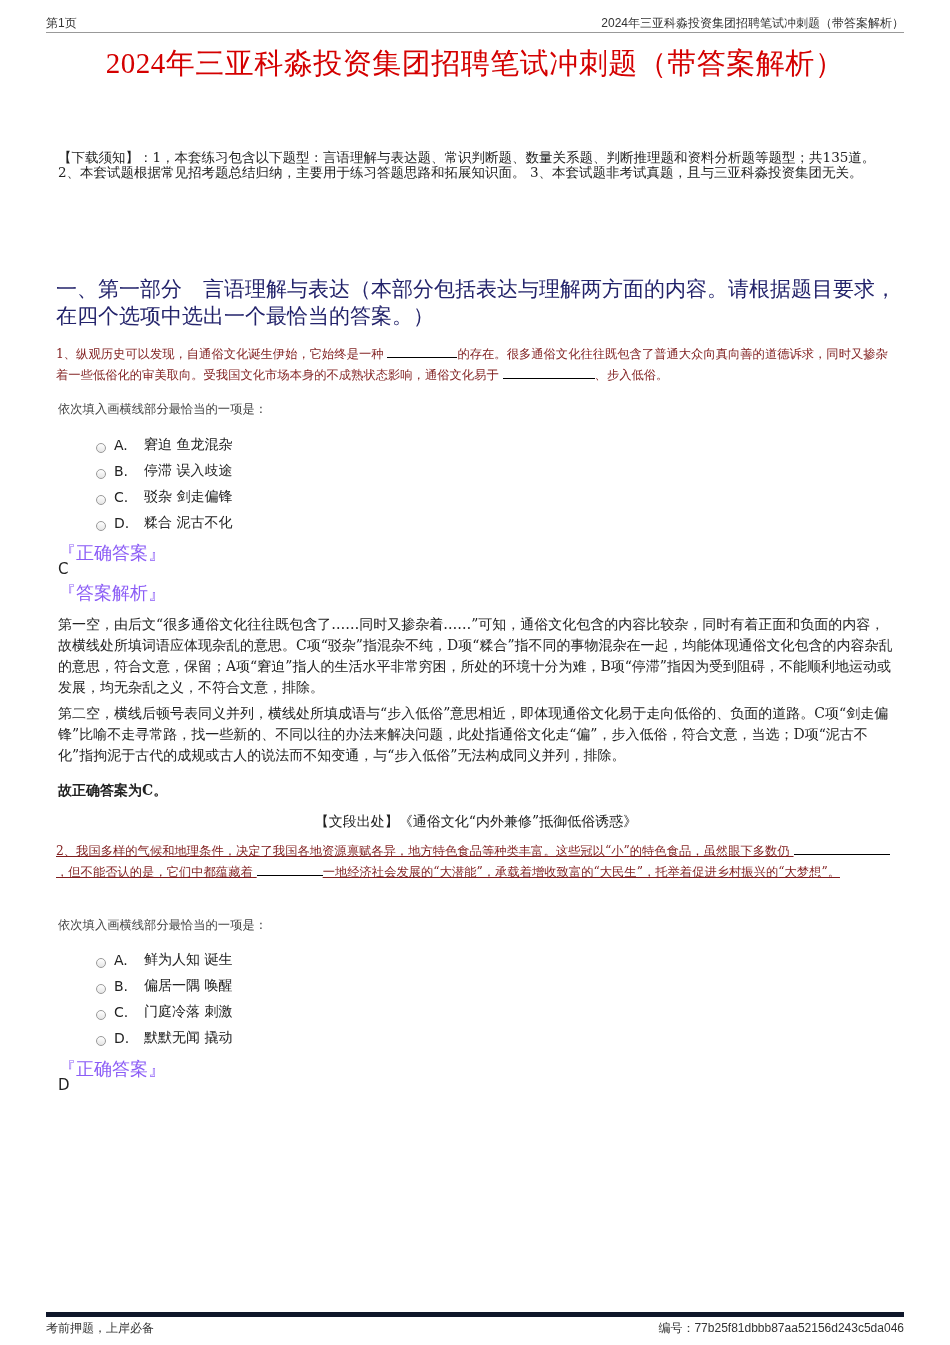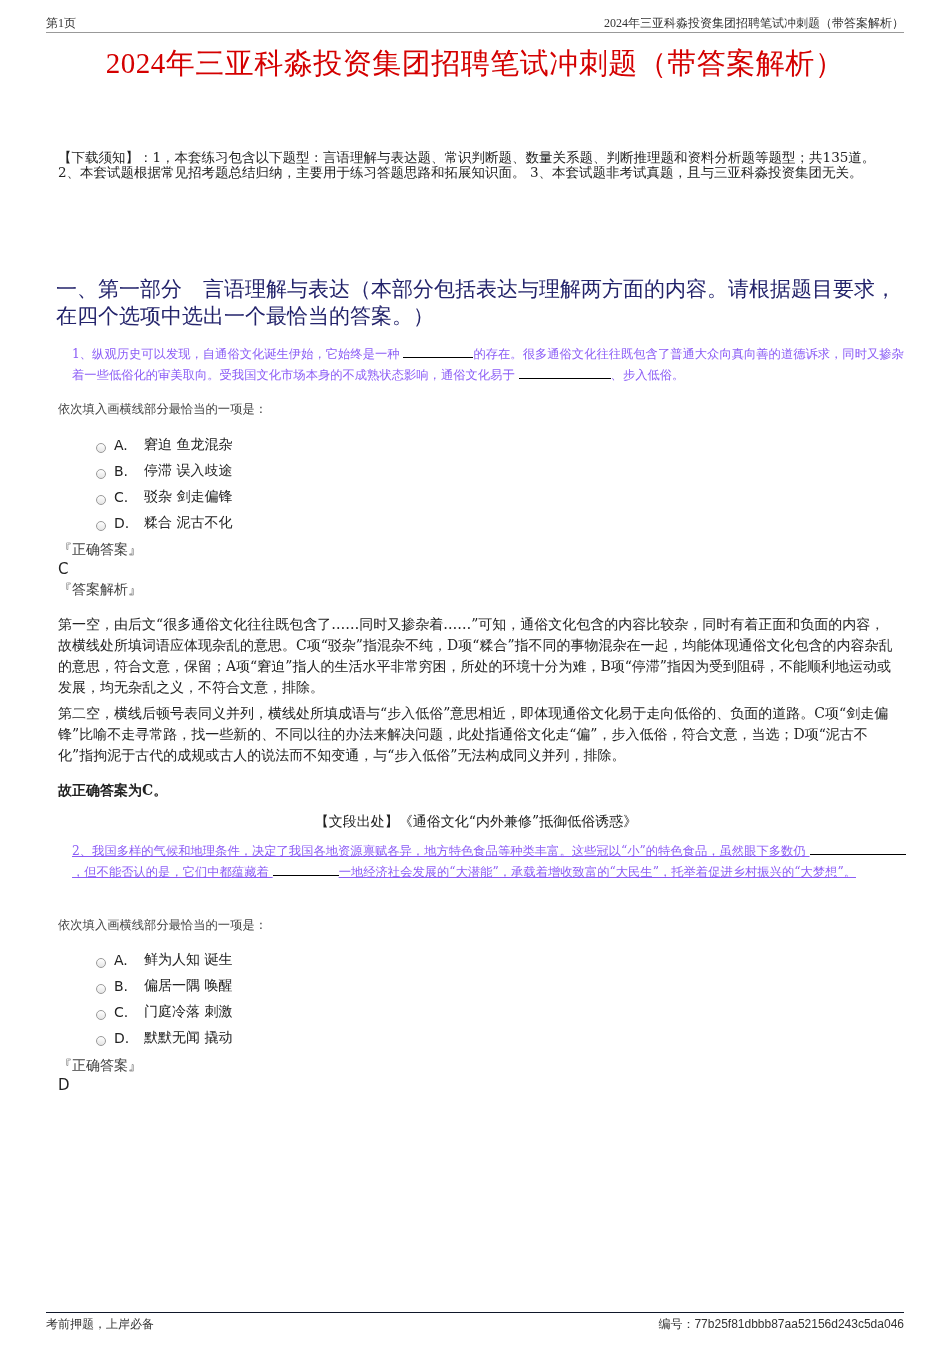--- a/index.html
+++ b/index.html
@@ -1,44 +1,44 @@
 <!DOCTYPE html>
 <html><head>
 <meta charset="utf-8">
 <style>
   html, body { margin:0; padding:0; background:#fff; }
   body { width:950px; height:1345px; position:relative; overflow:hidden;
          font-family:"DejaVu Serif","Liberation Serif",serif; color:#333; }
   .header { position:absolute; left:46px; right:46px; top:14px; height:18px;
             border-bottom:1px solid #999; font-size:12px; color:#333;
-            font-family:Liberation Serif, serif; }
+            font-family:Liberation Sans, sans-serif; }
   .header .left { position:absolute; left:0; top:1px; }
   .header .right { position:absolute; right:0; top:1px; }
   .title { position:absolute; left:0; right:0; top:44px; text-align:center;
            color:#d40000; font-size:29px; font-family:"Liberation Serif","DejaVu Serif",serif;
            letter-spacing:0.5px; }
   .notice { position:absolute; left:58px; width:830px; top:150px;
             font-size:13.5px; line-height:15px; color:#222; }
   .section-title { position:absolute; left:56px; width:840px; top:276px;
             font-size:21px; line-height:27px; color:#23236b; }
-  .q { position:absolute; left:72px; width:840px; font-size:12.3px; line-height:21px; color:#8b5cf6; }
+  .q { position:absolute; left:56px; width:840px; font-size:12.3px; line-height:21px; color:#7f1d1d; }
   .blank { display:inline-block; border-bottom:1px solid #000; height:12px; vertical-align:baseline; }
   .prompt { position:absolute; left:58px; font-size:12.3px; color:#444; }
   .opts { position:absolute; left:96px; }
   .opt { height:26px; display:flex; align-items:center; font-size:14px; color:#222; }
   .radio { width:10px; height:10px; border-radius:50%; border:1px solid #999;
            background:linear-gradient(#fff,#e6e6e6); margin-right:8px; margin-top:6px; box-sizing:border-box; }
   .opt .letter { font-family:"DejaVu Sans","Liberation Sans",sans-serif; width:30px; font-size:14px; }
   .opt .text { font-family:"DejaVu Serif","Liberation Serif",serif; }
-  .label { position:absolute; left:58px; font-size:14px; color:#404040; }
+  .label { position:absolute; left:58px; font-size:18px; color:#8b5cf6; }
   .ans { position:absolute; left:58px; font-size:15px; color:#222;
          font-family:"DejaVu Sans","Liberation Sans",sans-serif; }
   .para { position:absolute; left:58px; width:836px; font-size:14px; line-height:21px; color:#222; }
   .footer { position:absolute; left:46px; right:46px; top:1312px; height:20px;
-            border-top:1px solid #0f172a; font-size:12px; color:#333;
+            border-top:5px solid #0f172a; font-size:12px; color:#333;
             font-family:"Liberation Sans","DejaVu Sans",sans-serif; }
   .footer .left { position:absolute; left:0; top:3px; }
   .footer .right { position:absolute; right:0; top:3px;margin-left:40px; }
 </style>
 </head>
 <body>
 
 <div class="header">
   <span class="left">第1页</span>
   <span class="right">2024年三亚科淼投资集团招聘笔试冲刺题（带答案解析）</span>

